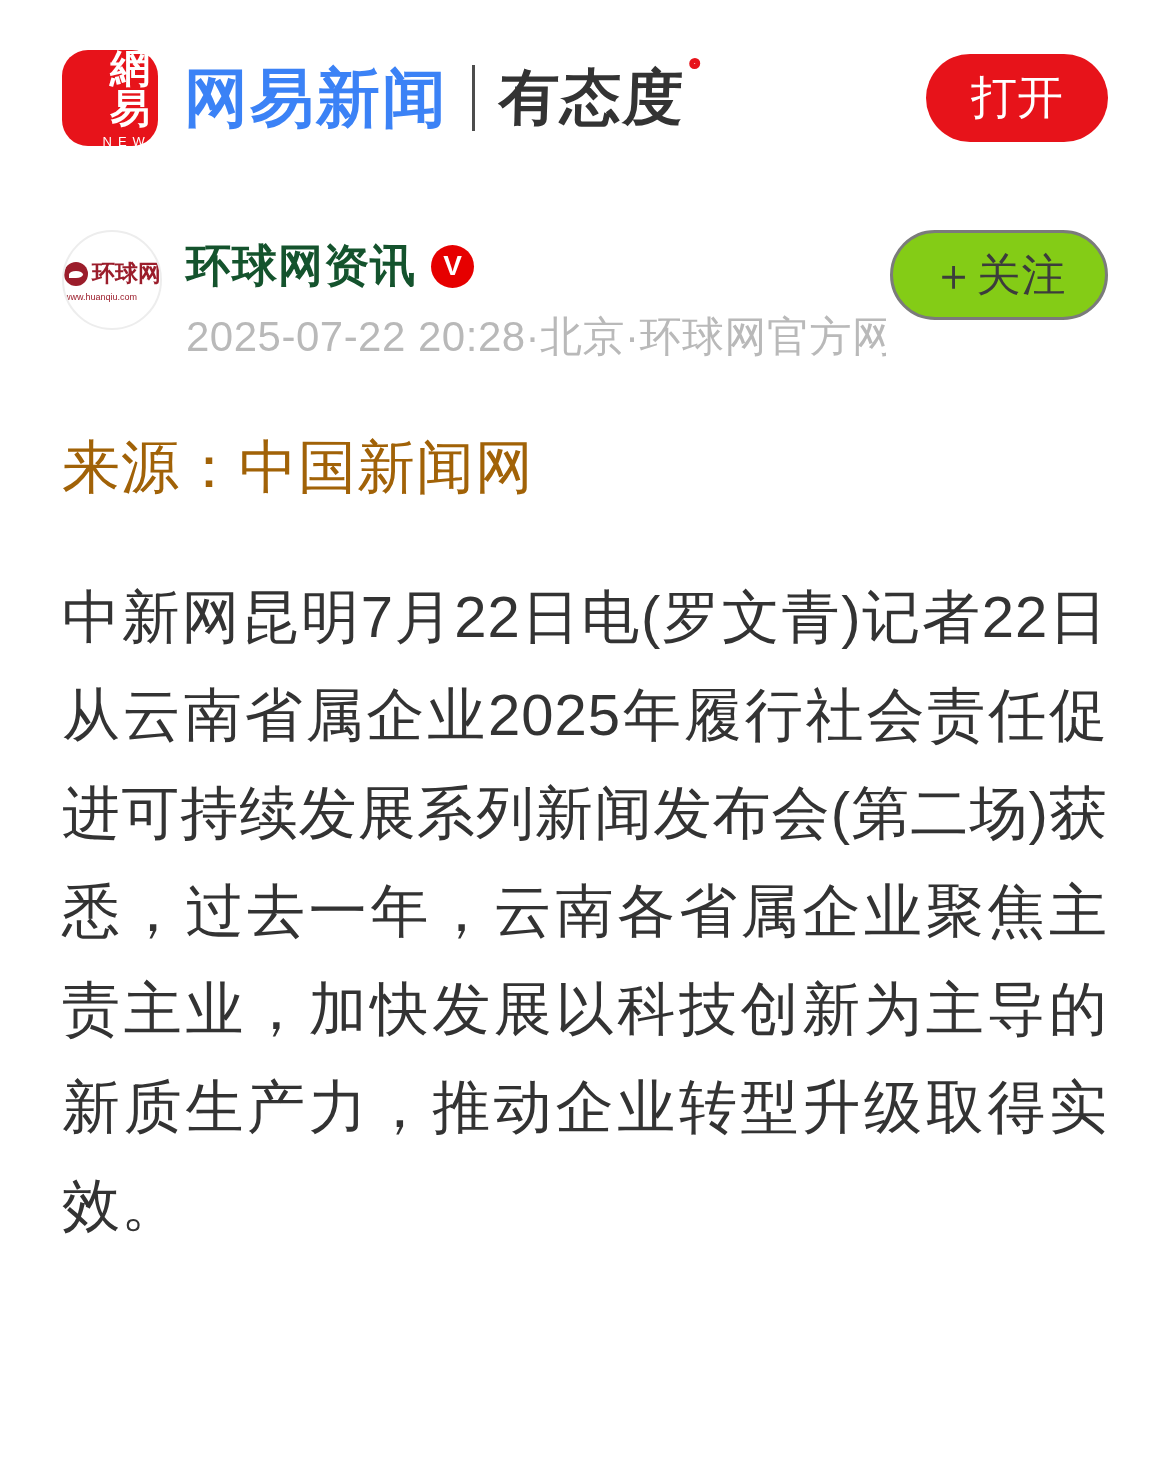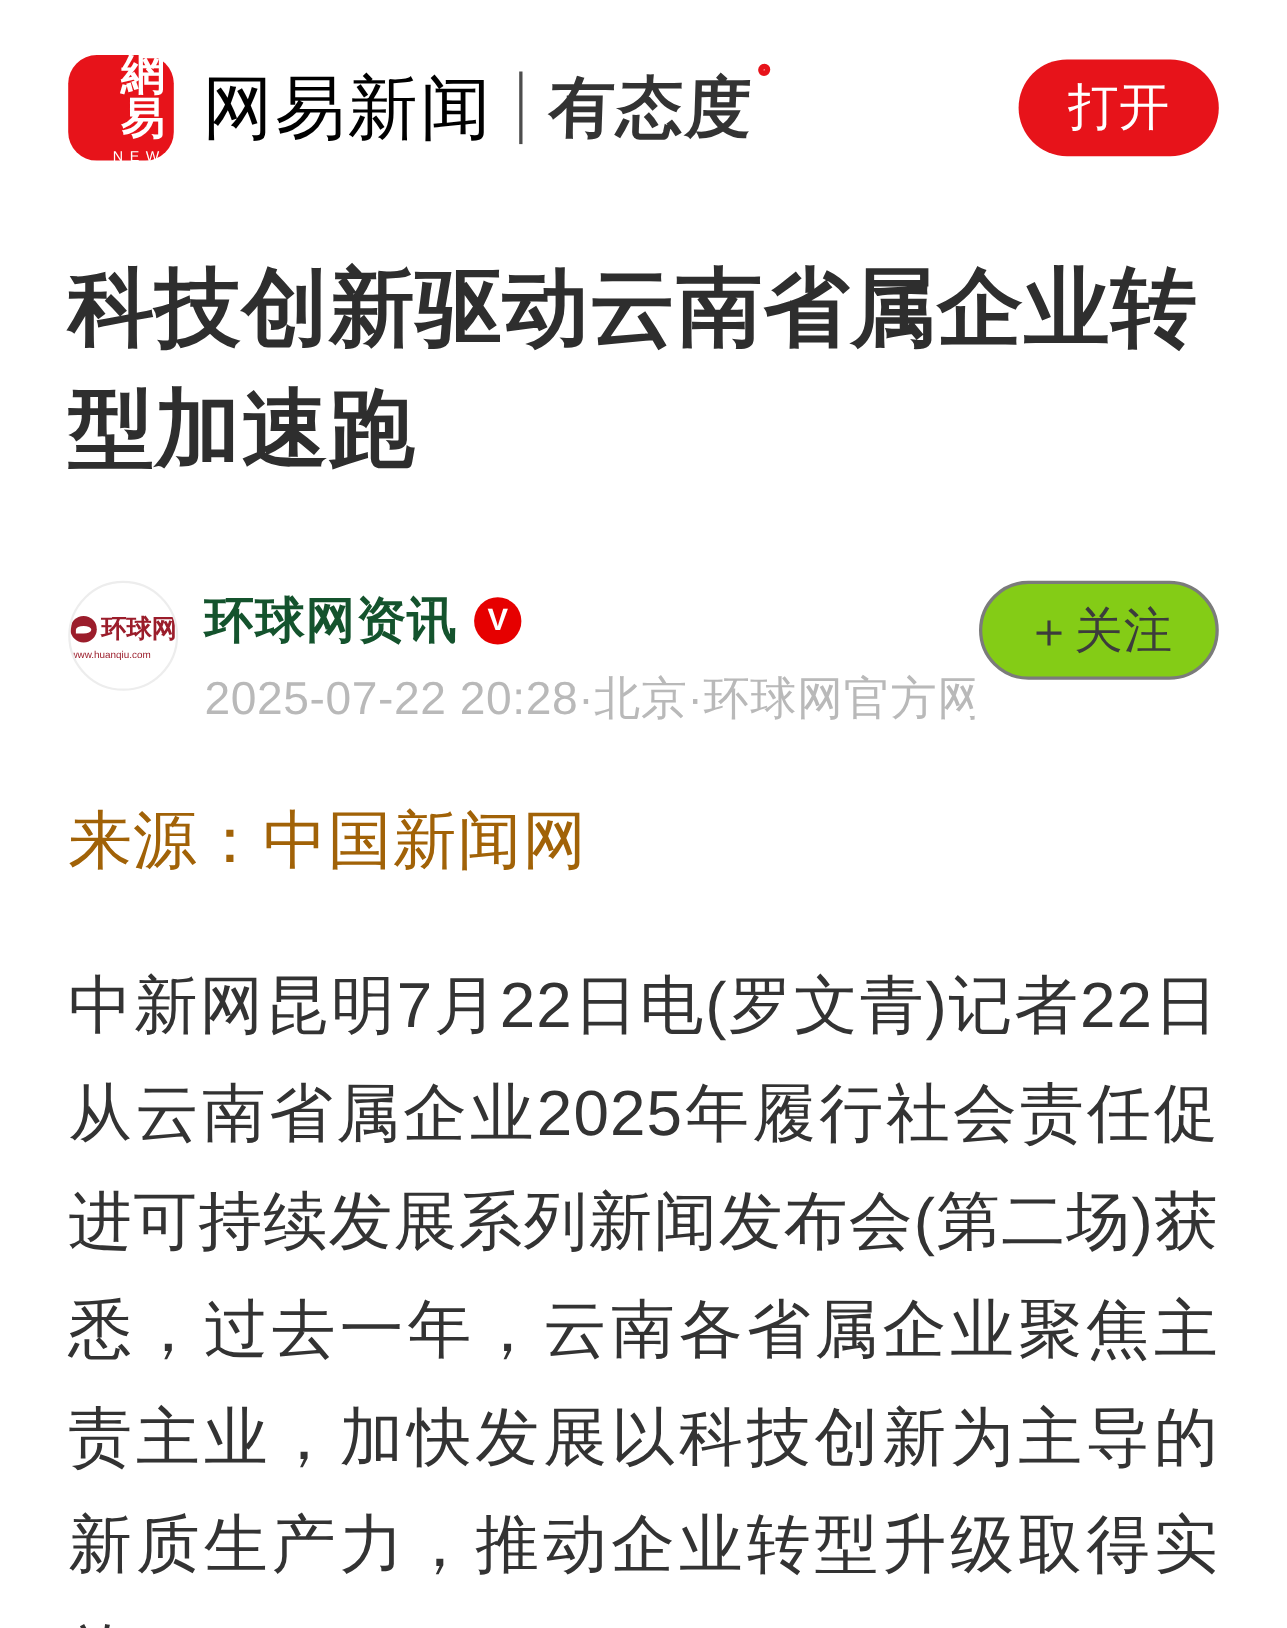--- a/index.html
+++ b/index.html
@@ -16,21 +16,21 @@
   .ne-logo {
     width:96px; height:96px; flex:0 0 96px;
     background:var(--accent-red); border-radius:26px;
     display:flex; flex-direction:column; align-items:center; justify-content:center;
     color:#fff;
     padding-left:48px;
   }
   .ne-logo .cn { font-size:40px; font-weight:700; letter-spacing:3px; line-height:1; }
   .ne-logo .en { font-size:13px; letter-spacing:6px; margin-top:7px; line-height:1;text-decoration:underline; }
   .brand { display:flex; align-items:center; margin-left:26px; }
-  .brand-name { font-size:64px; font-weight:400; color:#000000; letter-spacing:2px; }
+  .brand-name { font-size:64px; font-weight:700; color:#3b82f6; letter-spacing:2px; }
   .brand-divider { width:3px; height:66px; background:#4d4d4d; margin:0 24px; }
   .brand-slogan { font-size:60px; font-weight:800; color:#333; letter-spacing:2px; transform:skewX(-2deg); }
   .slogan-ring {
     display:inline-block; width:11px; height:11px;
     border:5px solid var(--accent-red); border-radius:50%;
     vertical-align:top; margin:0 0 0 3px;
   }
   .open-btn {
     margin-left:auto; width:182px; height:88px;
     background:var(--accent-red); color:#fff;
@@ -109,21 +109,20 @@
       <span class="en">NEWS</span>
     </div>
     <div class="brand">
       <span class="brand-name">网易新闻</span>
       <span class="brand-divider"></span>
       <span class="brand-slogan"><span>有态度</span><span class="slogan-ring"></span></span>
     </div>
     <button class="open-btn">打开</button>
   </div>
 
-  <h1 class="article-title">科技创新驱动云南省属企业转型加速跑</h1>
 
   <div class="author-row">
     <div class="avatar">
       <div class="avatar-mark-row">
         <span class="hq-globe"></span>
         <span class="avatar-cn">环球网</span>
       </div>
       <span class="avatar-url">www.huanqiu.com</span>
     </div>
     <div class="author-info">

